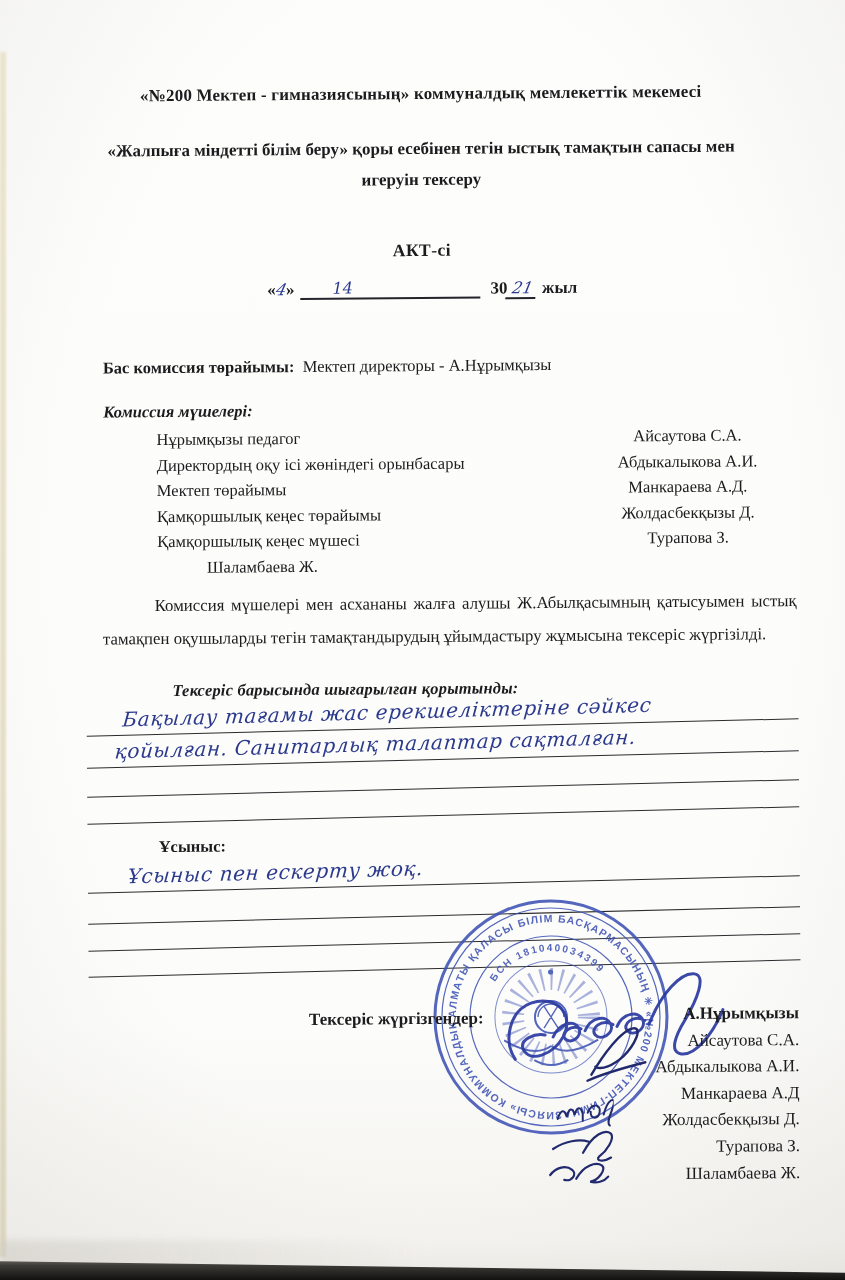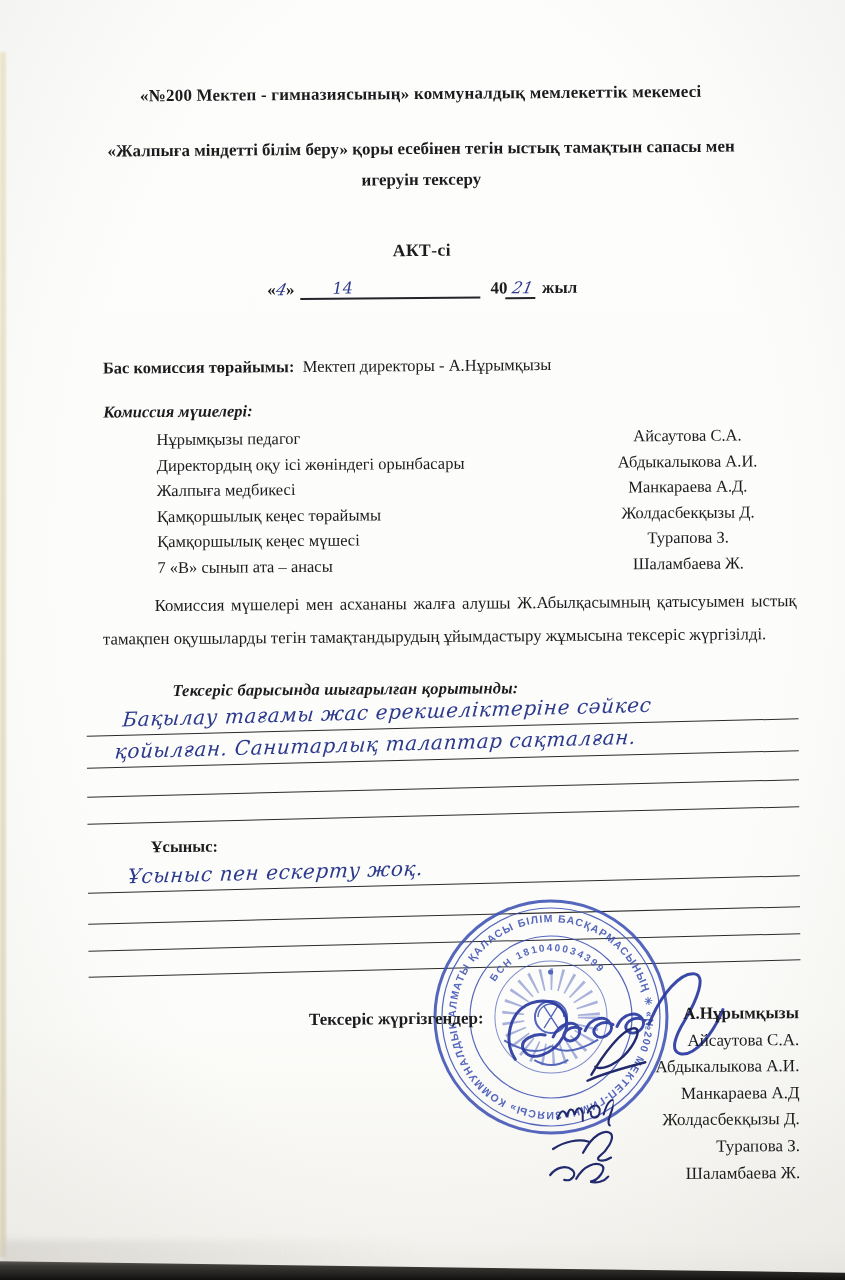--- a/index.html
+++ b/index.html
@@ -67,73 +67,72 @@
   .conclusion-heading{left:172px;top:679px;font-size:16.5px;font-weight:bold;font-style:italic;letter-spacing:.2px;}
 
   .rule{
     left:86px;width:712px;border-bottom:1.6px solid #2b2b2e;height:0;
     transform:rotate(-0.95deg);transform-origin:left center;
   }
   .hw{
     font-size:20px;letter-spacing:.6px;white-space:nowrap;
     transform:rotate(-1.15deg) skewX(-6deg);transform-origin:left center;
   }
-  .suggestion-heading{left:149px;top:835px;font-size:16.5px;font-weight:bold;}
+  .suggestion-heading{left:157px;top:835px;font-size:16.5px;font-weight:bold;}
 
   .inspectors-label{left:306px;top:1009px;font-size:17px;font-weight:bold;white-space:nowrap;}
   .sign-names{left:500px;top:1003px;width:296px;text-align:right;font-size:17px;line-height:26.6px;}
   .sign-names .nm{white-space:nowrap;}
   .stamp-wrap{left:423px;top:893px;width:250px;height:250px;opacity:.88;}
   .sig{position:absolute;}
 </style>
 </head>
 <body>
 
 <div class="photo">
   <div class="wood-sliver"></div>
 
   <div class="sheet">
 
     <div class="abs center title-org">«№200 Мектеп - гимназиясының» коммуналдық мемлекеттік мекемесі</div>
     <div class="abs center title-purpose">«Жалпыға міндетті білім беру» қоры есебінен тегін ыстық тамақтын сапасы мен игеруін тексеру</div>
     <div class="abs center act-title">АКТ-сі</div>
 
     <div class="abs center date-line">
-      <span>«</span><span class="hand date-day">4</span><span>»</span><span class="date-month-line"><span class="hand">14</span></span><span>40</span><span class="hand date-year">21</span> <span>жыл</span>
+      <span>«</span><span class="hand date-day">4</span><span>»</span><span class="date-month-line"><span class="hand">14</span></span><span>30</span><span class="hand date-year">21</span> <span>жыл</span>
     </div>
 
     <div class="abs chair-line">
       <span class="b">Бас комиссия төрайымы</span><span class="b">:</span>&nbsp;
       <span>Мектеп директоры -  А.Нұрымқызы</span>
     </div>
 
     <div class="abs bi members-heading">Комиссия мүшелері:</div>
     <div class="abs members-list">
       <div class="member-row">
         <span class="member-role">Нұрымқызы педагог</span>
         <span class="member-name">Айсаутова С.А.</span>
       </div>
       <div class="member-row">
         <span class="member-role">Директордың оқу ісі жөніндегі орынбасары</span>
         <span class="member-name">Абдыкалыкова А.И.</span>
       </div>
       <div class="member-row">
-        <span class="member-role">Жалпыға медбикесі</span>
+        <span class="member-role">Мектеп төрайымы</span>
         <span class="member-name">Манкараева А.Д.</span>
       </div>
       <div class="member-row">
         <span class="member-role">Қамқоршылық кеңес төрайымы</span>
         <span class="member-name">Жолдасбекқызы Д.</span>
       </div>
       <div class="member-row">
         <span class="member-role">Қамқоршылық кеңес мүшесі</span>
         <span class="member-name">Турапова З.</span>
       </div>
       <div class="member-row">
-        <span class="member-role">7 «В» сынып ата – анасы</span>
         <span class="member-name">Шаламбаева Ж.</span>
       </div>
     </div>
 
     <div class="abs paragraph">Комиссия мүшелері мен асхананы жалға алушы  Ж.Абылқасымның қатысуымен ыстық тамақпен оқушыларды тегін тамақтандырудың ұйымдастыру жұмысына тексеріс жүргізілді.</div>
 
     <div class="abs conclusion-heading">Тексеріс барысында шығарылған қорытынды:</div>
     <div class="abs hw hand" style="left:122px;top:705px;">Бақылау тағамы жас ерекшеліктеріне сәйкес</div>
     <div class="abs hw hand" style="left:114px;top:737px;">қойылған. Санитарлық талаптар сақталған.</div>
     <div class="abs rule" style="top:733px;"></div>

